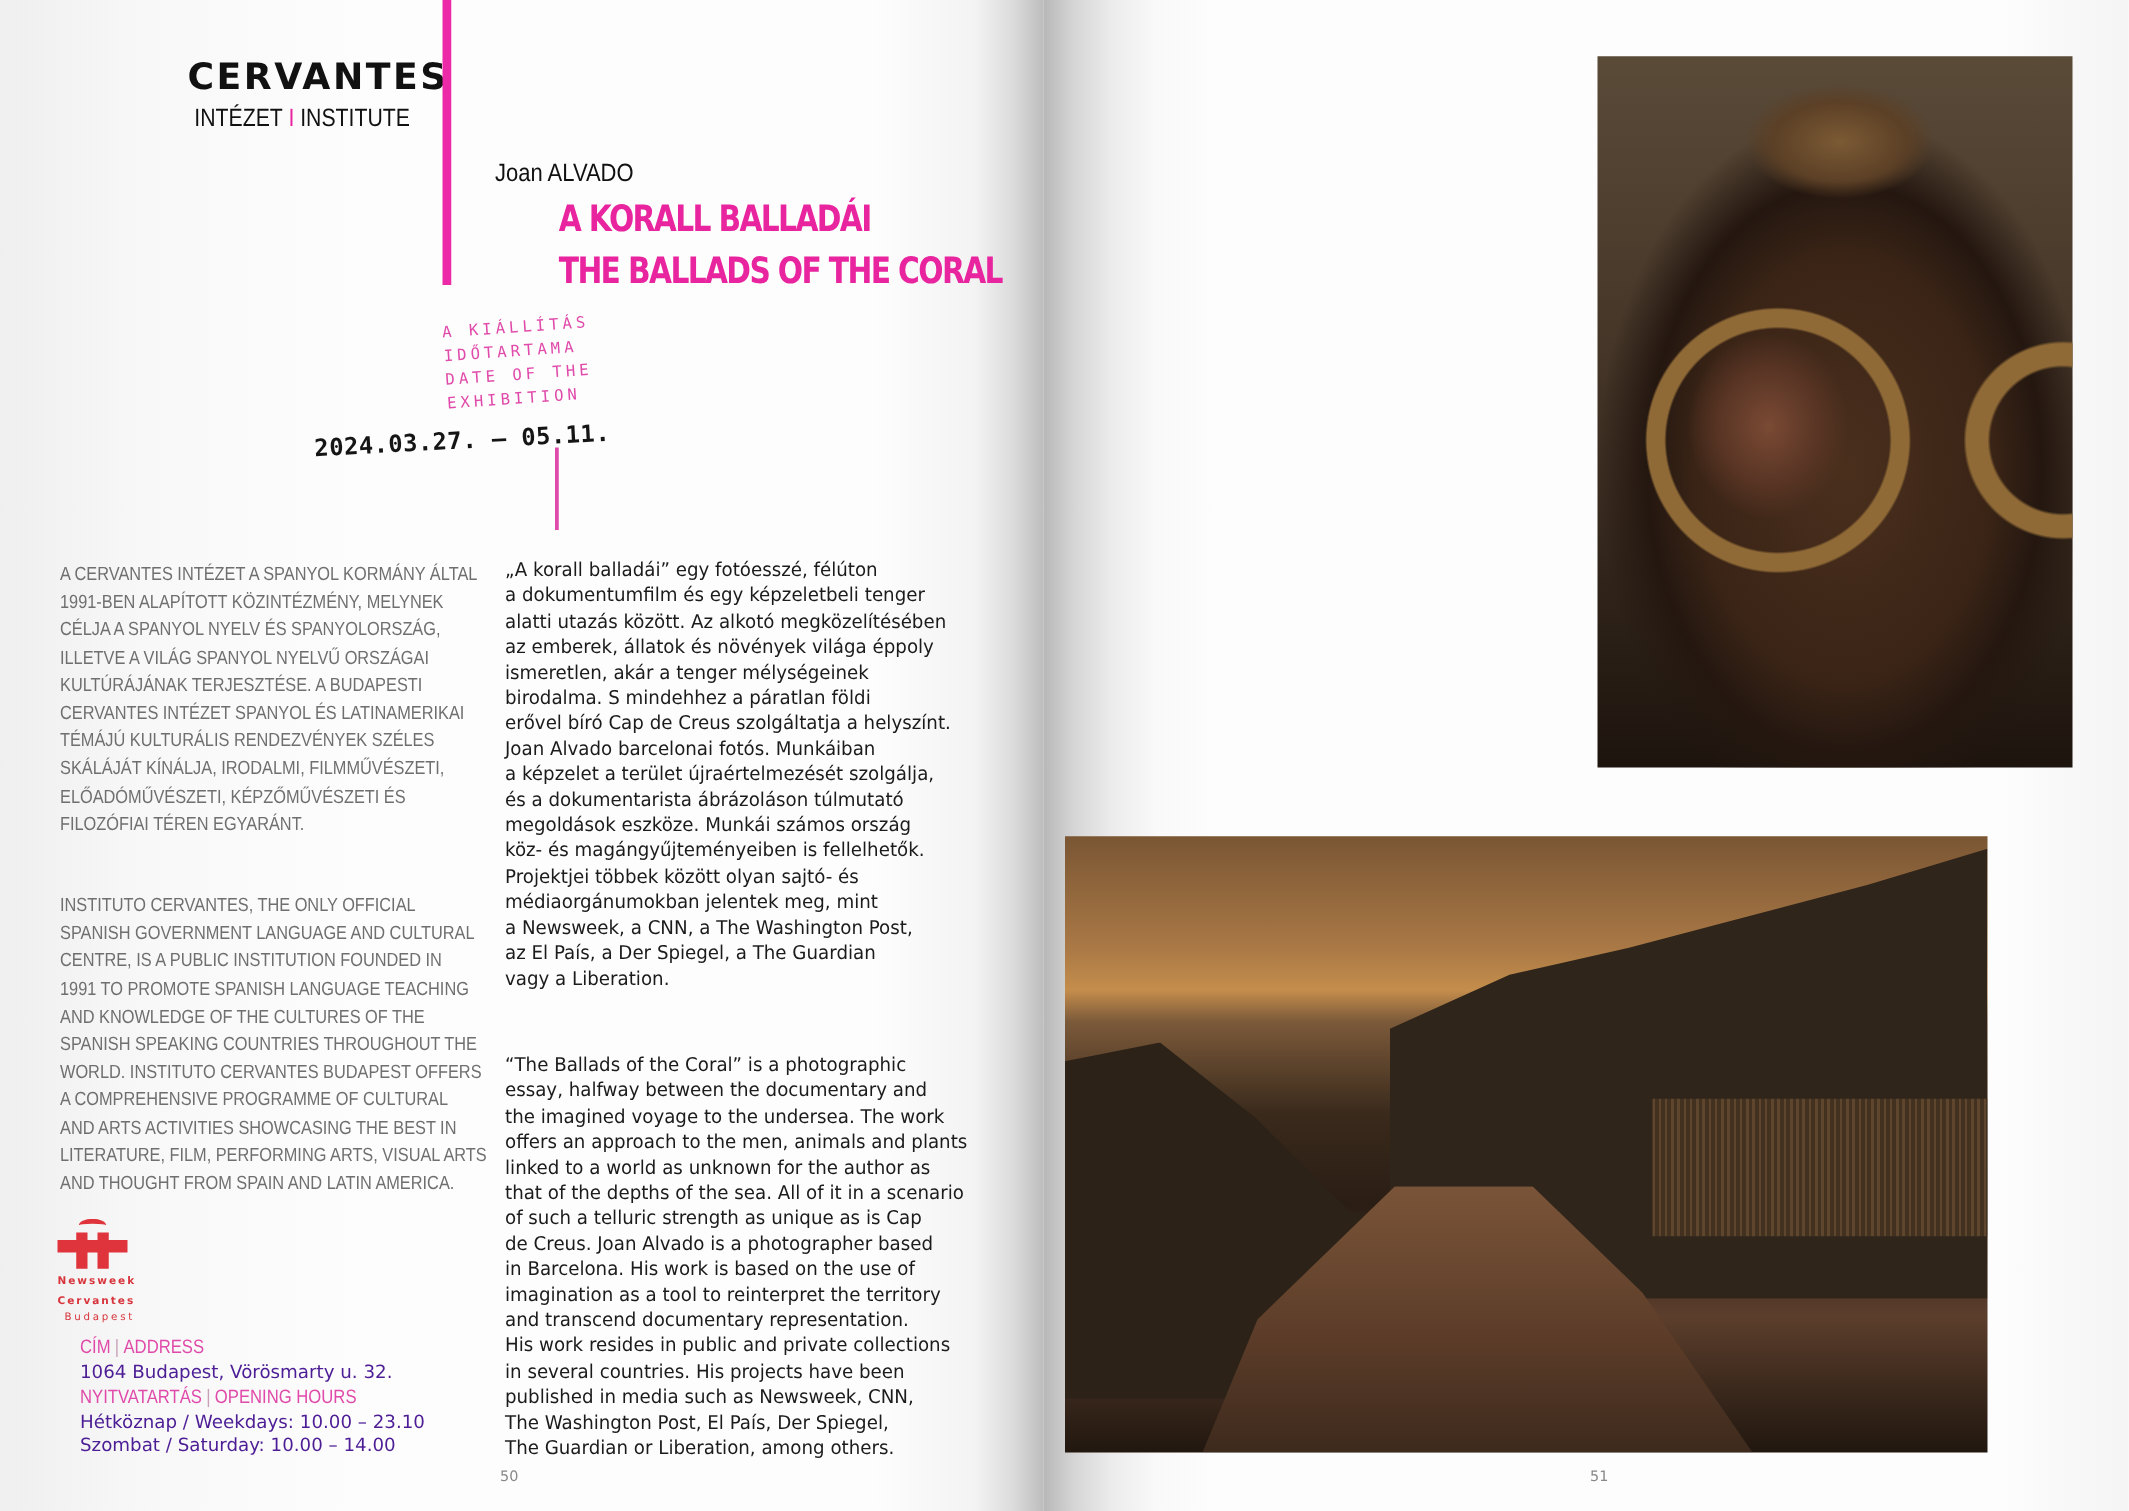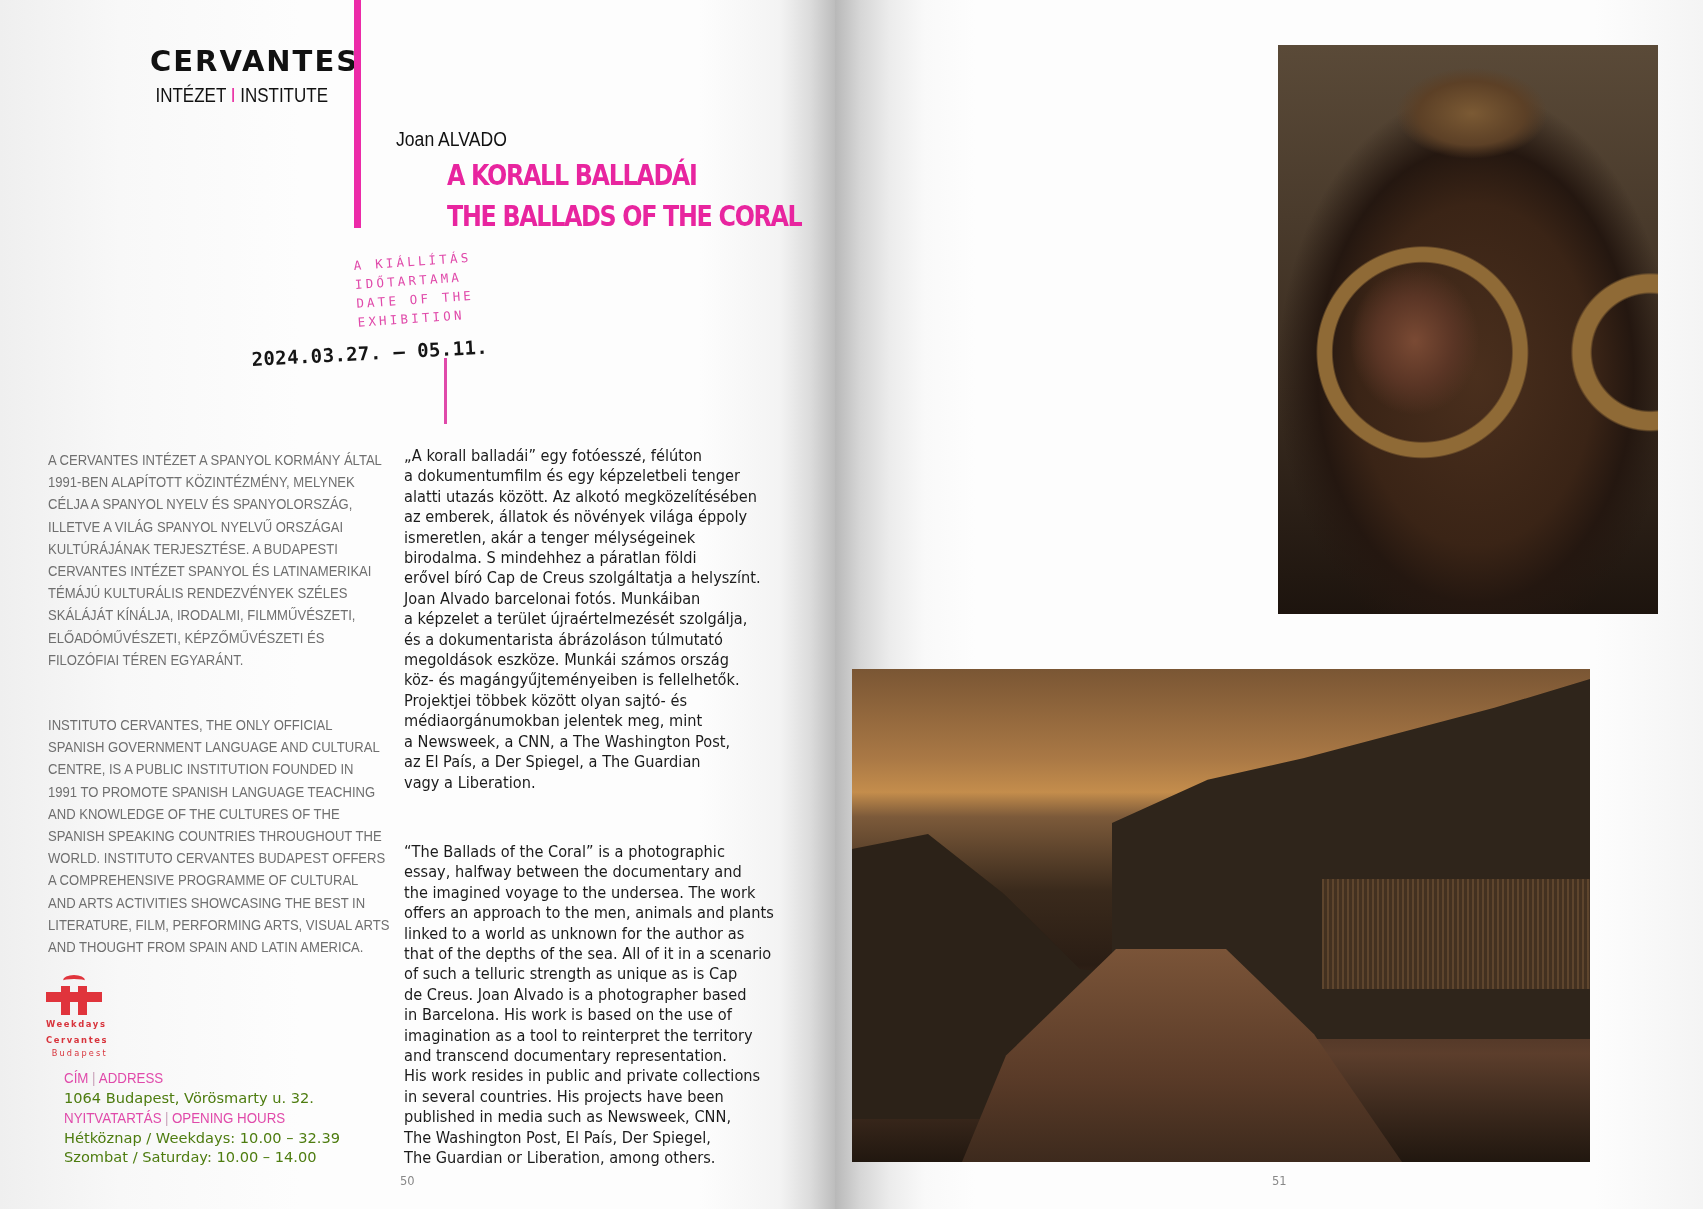--- a/index.html
+++ b/index.html
@@ -84,21 +84,21 @@
   .logo-mark .bar-v2 { position:absolute; left:32px; top:11px; width:9px; height:29px; background:#e0343c; }
   .logo-text { font-family:"DejaVu Sans", sans-serif; font-size:8.4px; font-weight:bold; letter-spacing:1.6px; color:#d8343c; line-height:13px; margin-top:3px; white-space:nowrap; }
   .logo-city { font-family:"DejaVu Sans", sans-serif; font-size:8.2px; letter-spacing:2.2px; color:#d8343c; line-height:12px; white-space:nowrap;text-align:right; }
 
   .info { left:48px; top:1068px; width:320px;margin-left:16px; }
   .info-label {
     font-family:"Liberation Sans", sans-serif; font-size:15.5px; color:#e04aaa; line-height:20px;
     transform:scaleX(0.86); transform-origin:left top; white-space:nowrap;
   }
   .info-label .divider { color:#c8a0b8; margin:0 4px; }
-  .info-value { font-family:"DejaVu Sans", sans-serif; font-size:14.6px; color:#4d7c0f; line-height:19.5px; white-space:nowrap; }
+  .info-value { font-family:"DejaVu Sans", sans-serif; font-size:14.6px; color:#4c1d95; line-height:19.5px; white-space:nowrap; }
 
   .page-num { font-family:"DejaVu Sans", sans-serif; font-size:11.5px; color:#888; }
   .page-num-left { left:400px; top:1174px;text-align:right; }
   .page-num-right { left:1272px; top:1174px; }
 
   .photo-helmet {
     left:1278px; top:45px; width:380px; height:569px; overflow:hidden;
     background:
       radial-gradient(ellipse 17% 13% at 36% 52%, #7a4a34 0%, #5a3525 60%, rgba(0,0,0,0) 100%),
       radial-gradient(circle at 38% 54%, rgba(0,0,0,0) 0 23%, #8f6a36 23.5% 27%, rgba(0,0,0,0) 27.5%),
@@ -186,34 +186,34 @@
   <div>AND THOUGHT FROM SPAIN AND LATIN AMERICA.</div>
 </div>
 
 <div class="abs logo">
   <div class="logo-mark">
     <div class="tilde"></div>
     <div class="bar-h"></div>
     <div class="bar-v1"></div>
     <div class="bar-v2"></div>
   </div>
-  <div class="logo-text">Weekdays</div>
+  <div class="logo-text">Newsweek</div>
   <div class="logo-text">Cervantes</div>
   <div class="logo-city">Budapest</div>
 </div>
 
 <div class="abs info">
   <div class="info-label">
     <span>CÍM</span><span class="divider">|</span><span>ADDRESS</span>
   </div>
   <div class="info-value">1064 Budapest, Vörösmarty u. 32.</div>
   <div class="info-label">
     <span>NYITVATARTÁS</span><span class="divider">|</span><span>OPENING HOURS</span>
   </div>
-  <div class="info-value">Hétköznap / Weekdays: 10.00 – 32.39</div>
+  <div class="info-value">Hétköznap / Weekdays: 10.00 – 23.10</div>
   <div class="info-value">Szombat / Saturday: 10.00 – 14.00</div>
 </div>
 
 <div class="abs body-text body-hu">
   <div>„A korall balladái” egy fotóesszé, félúton</div>
   <div>a dokumentumfilm és egy képzeletbeli tenger</div>
   <div>alatti utazás között. Az alkotó megközelítésében</div>
   <div>az emberek, állatok és növények világa éppoly</div>
   <div>ismeretlen, akár a tenger mélységeinek</div>
   <div>birodalma. S mindehhez a páratlan földi</div>

